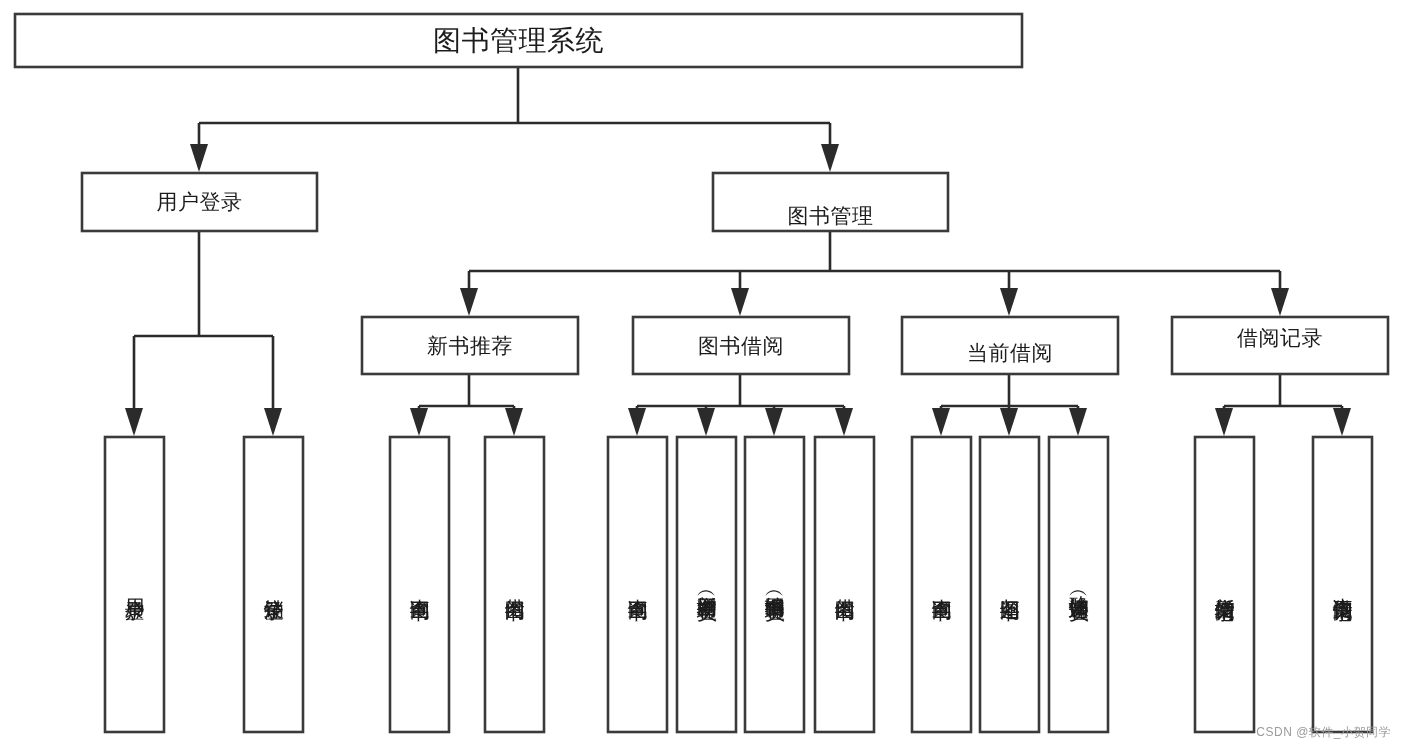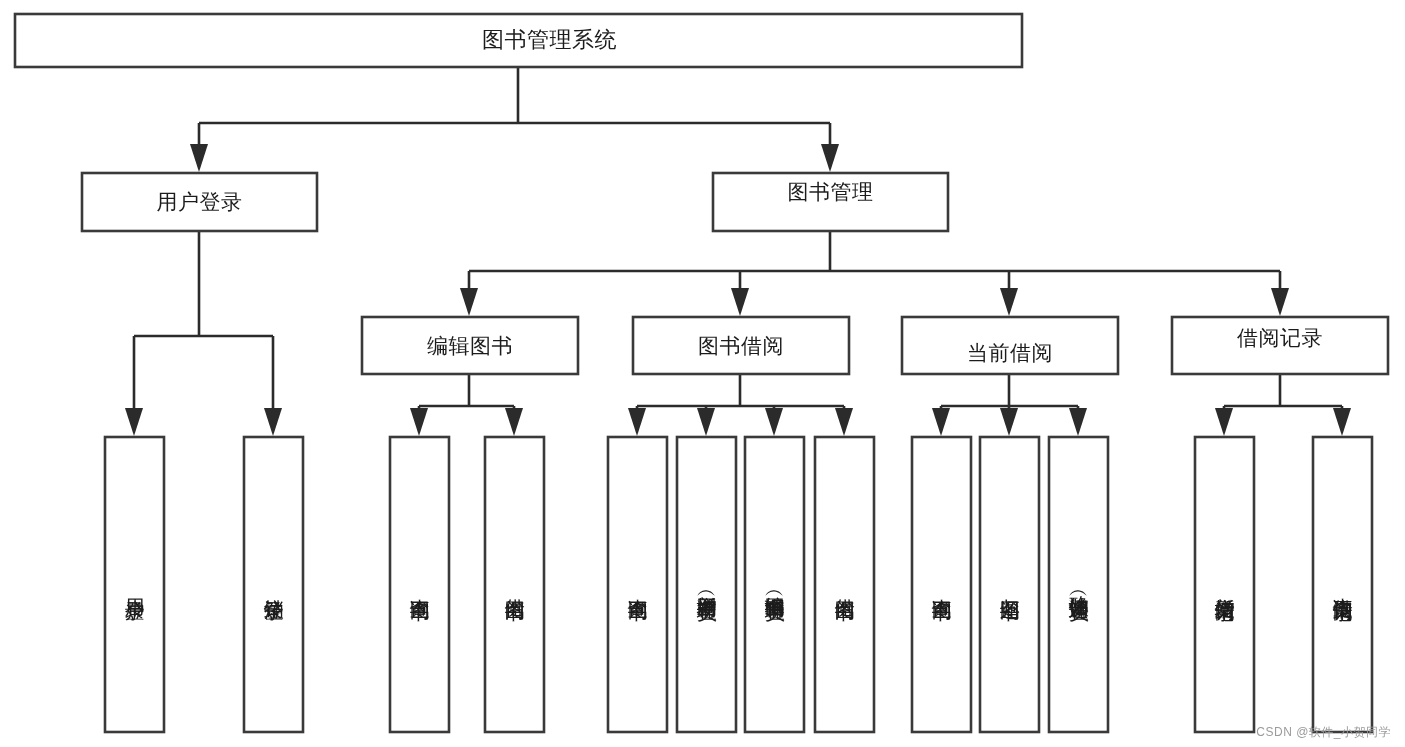--- a/index.html
+++ b/index.html
@@ -49,22 +49,21 @@
     align-items: center;
     justify-content: center;
     color: #1c1c1c;
     font-size: 21px;
     line-height: 1.2;
     letter-spacing: 0.5px;
     white-space: nowrap;
     pointer-events: none;
   }
   .node-label-root {
-    font-size: 22px;
-    padding-left: 31px;
+    font-size: 28px;
   }
   .node-label-v {
     position: absolute;
     display: flex;
     align-items: center;
     justify-content: center;
     color: #1c1c1c;
     font-size: 20px;
     line-height: 1.18;
     writing-mode: vertical-rl;
@@ -193,23 +192,23 @@
     <rect class="node-box" x="980" y="437" width="59" height="295"></rect>
     <rect class="node-box" x="1049" y="437" width="59" height="295"></rect>
 
     <rect class="node-box" x="1195" y="437" width="59" height="295"></rect>
     <rect class="node-box" x="1313" y="437" width="59" height="295"></rect>
   </svg>
 
   <div class="node-label-h node-label-root" style="left:15px; top:14px; width:1007px; height:53px;">图书管理系统</div>
 
   <div class="node-label-h" style="left:82px; top:173px; width:235px; height:58px;">用户登录</div>
-  <div class="node-label-h" style="left:713px; top:163px; width:235px; height:58px;">图书管理</div>
-
-  <div class="node-label-h" style="left:362px; top:317px; width:216px; height:57px;">编辑图书</div>
+  <div class="node-label-h" style="left:713px; top:187px; width:235px; height:58px;">图书管理</div>
+
+  <div class="node-label-h" style="left:362px; top:317px; width:216px; height:57px;">新书推荐</div>
   <div class="node-label-h" style="left:633px; top:317px; width:216px; height:57px;">图书借阅</div>
   <div class="node-label-h" style="left:902px; top:317px; width:216px; height:71px;">当前借阅</div>
   <div class="node-label-h" style="left:1172px; top:309px; width:216px; height:57px;">借阅记录</div>
 
   <div class="node-label-v" style="left:105px; top:437px; width:59px; height:295px;">用户登录</div>
   <div class="node-label-v" style="left:244px; top:437px; width:59px; height:295px;">注销登录</div>
 
   <div class="node-label-v" style="left:390px; top:437px; width:59px; height:295px;">查询图书</div>
   <div class="node-label-v" style="left:485px; top:437px; width:59px; height:295px;">借阅图书</div>
 

